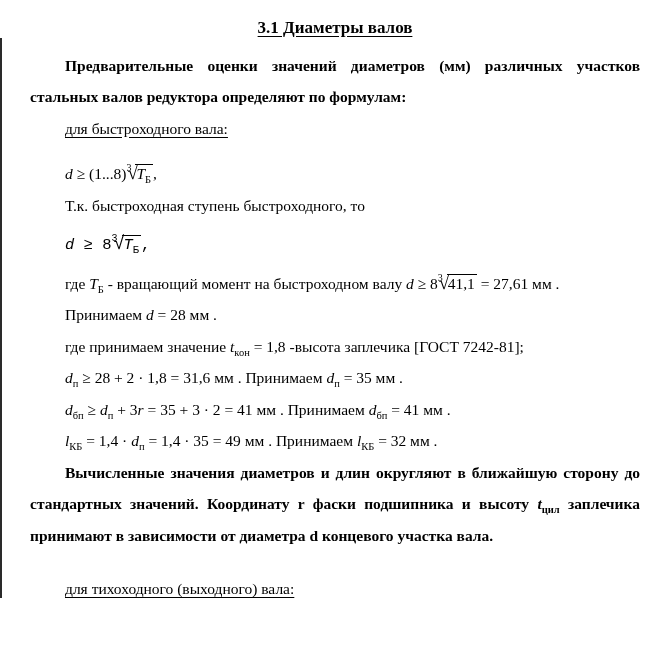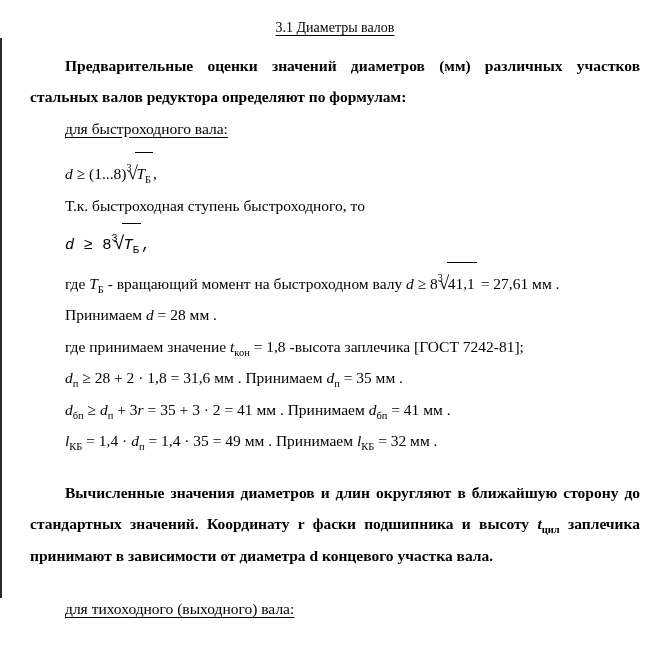--- a/index.html
+++ b/index.html
@@ -15,43 +15,43 @@
     font-size: 15.5px;
     line-height: 31.5px;
     overflow: hidden;
   }
   .edge {
     position: absolute;
     left: 0; top: 38px;
     width: 1.5px; height: 560px;
     background: #2a2a2a;
   }
-  .title { text-align: center; margin: 0; font-weight: normal; font-size: 14px; }
+  .title { text-align: center; margin: 0; font-weight: bold; font-size: 17px; }
   .u { text-decoration: underline; text-underline-offset: 3px; }
   .para { margin: 0; text-align: justify; text-indent: 35px; font-weight: bold; }
   .p-intro { margin-top: 6px; }
   .ln { margin: 0; padding-left: 35px; white-space: nowrap; }
   .f1 { margin-top: 8px; }
   .f2 { margin-top: 2px; font-family: Liberation Mono, monospace; }
-  .p-outro { margin-top: 20px; }
+  .p-outro { margin-top: 0; }
   .h-slow { margin-top: 22px; }
   i { font-style: italic; }
   sub { font-size: 10.5px; font-style: normal; line-height: 0; }
   .root { white-space: nowrap; }
   .root .idx {
     font-size: 10px;
     vertical-align: 8px;
     margin-right: -4px;
     position: relative;
     z-index: 1;
   }
   .rsign { font-size: 19px; line-height: 0; }
   .rcand {
     border-top: 1.2px solid #000;
-    padding: 12px 2px 0 1px;
+    padding: 0 2px 0 1px;
     margin-left: -2.5px;
   }
 </style>
 </head>
 <body>
 
 <div class="page">
   <span class="edge"></span>
 
   <h1 class="title"><span class="u">3.1 Диаметры валов</span></h1>

